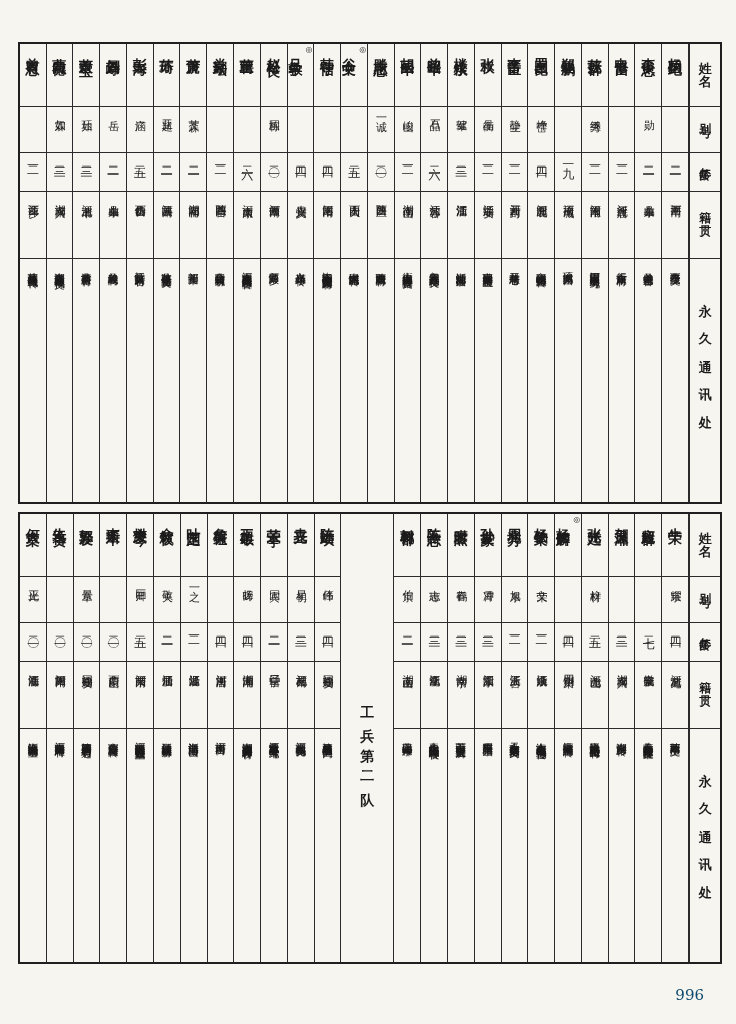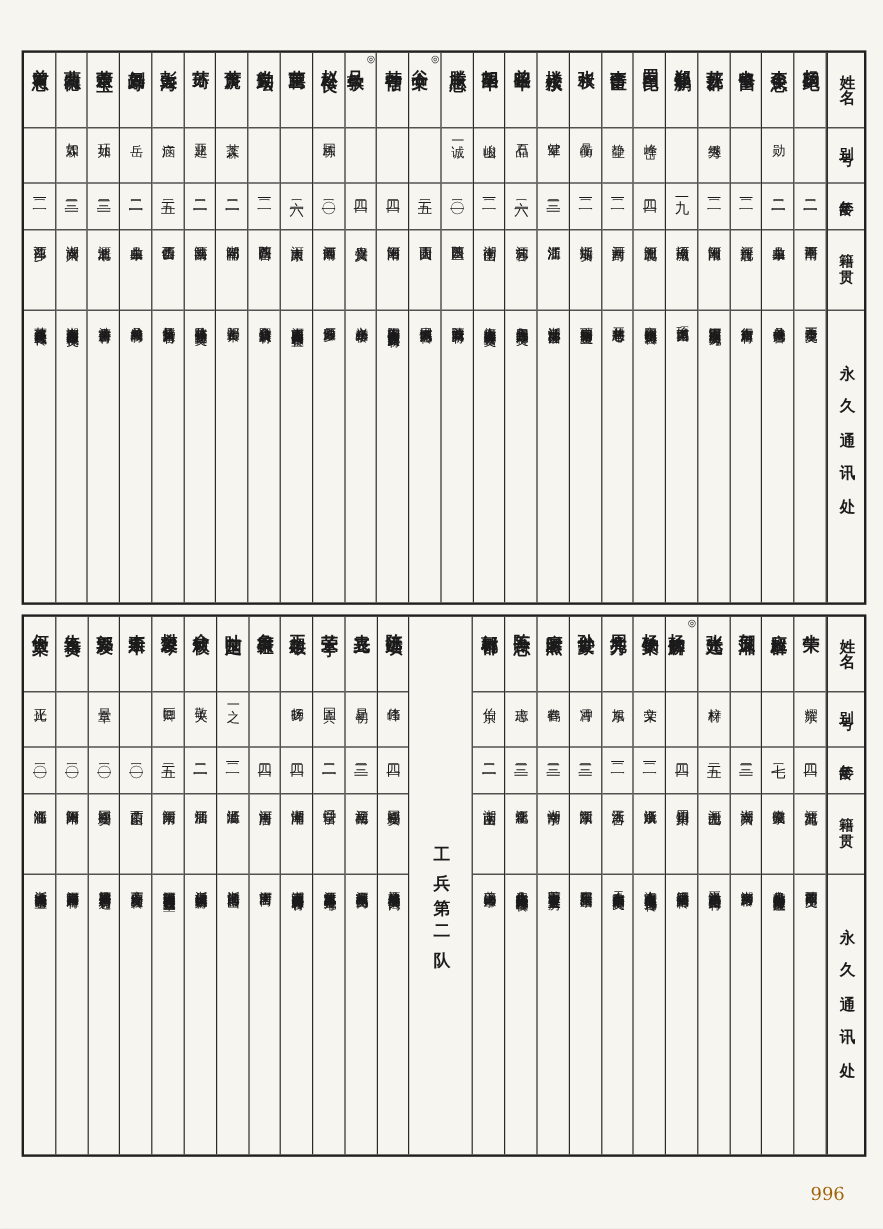--- a/index.html
+++ b/index.html
@@ -43,21 +43,21 @@
   .hdr .vtext{font-weight:bold;}
   .hdr-name{font-size:13px;letter-spacing:12px;padding-top:8px;}
   .hdr-alias{font-size:12px;letter-spacing:5px;padding-top:6px;}
   .hdr-age{font-size:12px;letter-spacing:2px;padding-top:4px;}
   .hdr-native{font-size:12px;letter-spacing:14px;padding-top:10px;}
   .hdr-addr{font-size:13px;letter-spacing:28px;padding-top:34px;}
   .divider .cell{align-items:center;border-bottom:none;height:100%;}
   .divider-text{font-size:14px;font-weight:bold;letter-spacing:22px;padding-top:22px;}
   .page-number{
     position:absolute;right:32px;bottom:20px;
-    font-family:"DejaVu Serif",serif;font-size:15px;color:#a16207;
+    font-family:"DejaVu Serif",serif;font-size:15px;color:#0c4a6e;
   }
 </style>
 </head>
 <body>
 
 <div class="page">
 
   <div class="table-frame" style="left:18px;top:42px;width:700px;height:458px;">
       <div class="col hdr">
         <div class="cell h-name">

